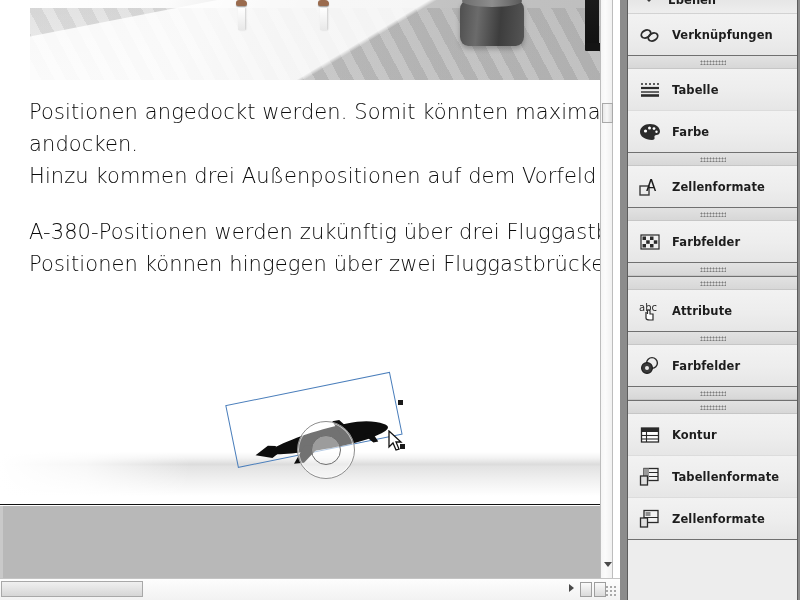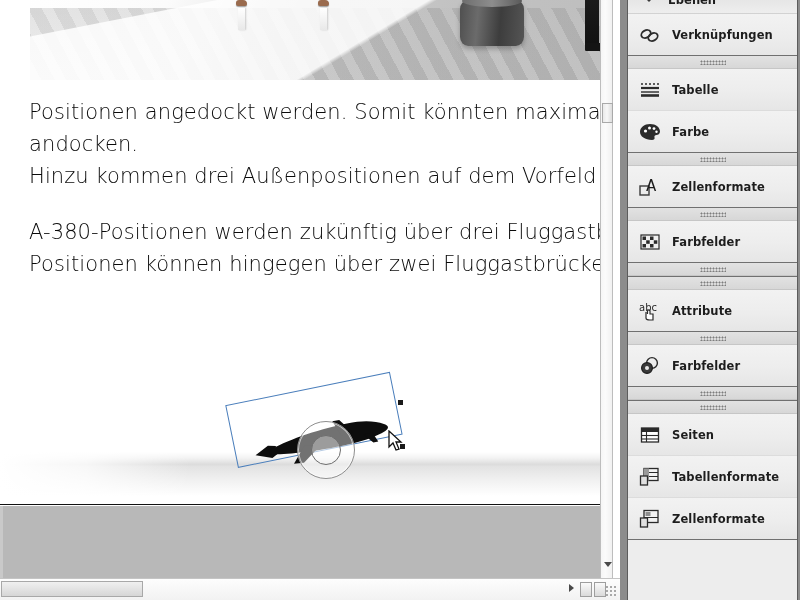--- a/index.html
+++ b/index.html
@@ -652,21 +652,21 @@
         <div class="panel-item">
           <span class="panel-icon">
             <svg width="20" height="18" viewBox="0 0 20 18">
               <rect x="1.5" y="2" width="17" height="14" fill="#ffffff" stroke="#2a2a2a" stroke-width="1.3"></rect>
               <rect x="1.5" y="2" width="17" height="4" fill="#2a2a2a"></rect>
               <line x1="6.5" y1="6" x2="6.5" y2="16" stroke="#2a2a2a" stroke-width="1.1"></line>
               <line x1="1.5" y1="9.5" x2="18.5" y2="9.5" stroke="#2a2a2a" stroke-width="1.1"></line>
               <line x1="1.5" y1="13" x2="18.5" y2="13" stroke="#2a2a2a" stroke-width="1.1"></line>
             </svg>
           </span>
-          <span class="panel-label">Seiten</span>
+          <span class="panel-label">Kontur</span>
         </div>
         <div class="panel-item">
           <span class="panel-icon">
             <svg width="22" height="20" viewBox="0 0 22 20">
               <rect x="5" y="1.5" width="14" height="12" fill="#f2f2f2" stroke="#2a2a2a" stroke-width="1.3"></rect>
               <rect x="5" y="1.5" width="5" height="12" fill="#9a9a9a"></rect>
               <line x1="10" y1="5.5" x2="19" y2="5.5" stroke="#2a2a2a" stroke-width="1"></line>
               <line x1="10" y1="9.5" x2="19" y2="9.5" stroke="#2a2a2a" stroke-width="1"></line>
               <rect x="1.5" y="9" width="7" height="9" fill="#e0e0e0" stroke="#2a2a2a" stroke-width="1.3"></rect>
             </svg>

